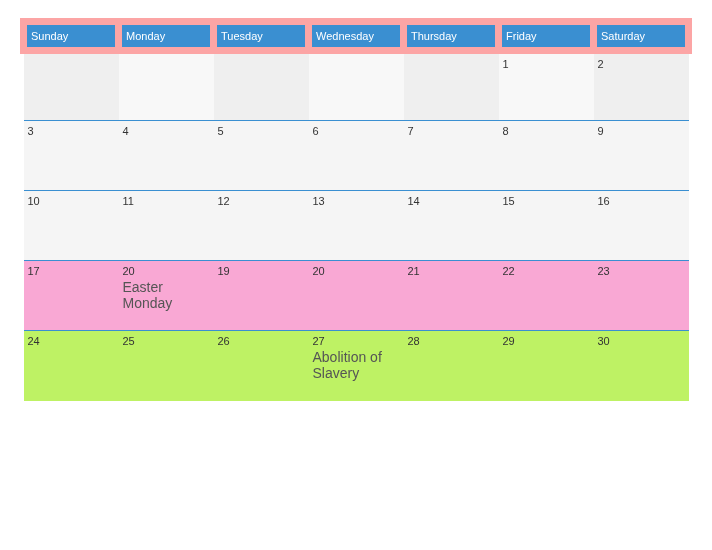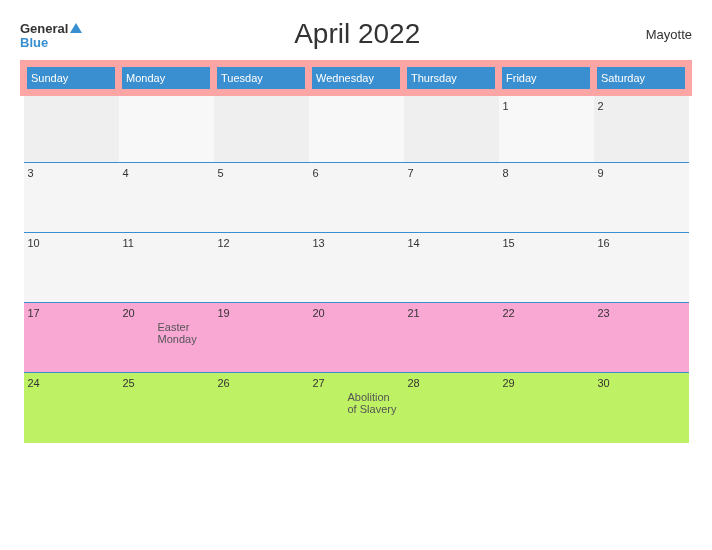--- a/index.html
+++ b/index.html
@@ -95,44 +95,33 @@
     .week-row:nth-child(4) td { background: #f9a8d4; }
     .week-row:nth-child(5) td { background: #bef264; }
     .week-row:nth-child(6) td { background: #f5f5f5; }
 
     .day-num {
       font-size: 11px;
       color: #333;
       display: block;
     }
     .holiday-name {
-      font-size: 11px;
+      font-size: 14px;
       color: #555;
       display: block;
       margin-top: 2px;
-      margin-left: 35px;
     }
     .empty-cell {
       background: #f5f5f5;
     }
   </style>
 </head>
 <body>
 
 <div class="page">
-  <div class="header">
-    <div class="logo">
-      <span>
-        <span class="logo-general">General</span><span class="logo-triangle"></span>
-      </span>
-      <span class="logo-blue">Blue</span>
-    </div>
-    <div class="calendar-title">April 2022</div>
-    <div class="region">Mayotte</div>
-  </div>
 
   <table class="calendar-table">
     <thead>
       <tr>
         <th class="day-header">Sunday</th>
         <th class="day-header">Monday</th>
         <th class="day-header">Tuesday</th>
         <th class="day-header">Wednesday</th>
         <th class="day-header">Thursday</th>
         <th class="day-header">Friday</th>

